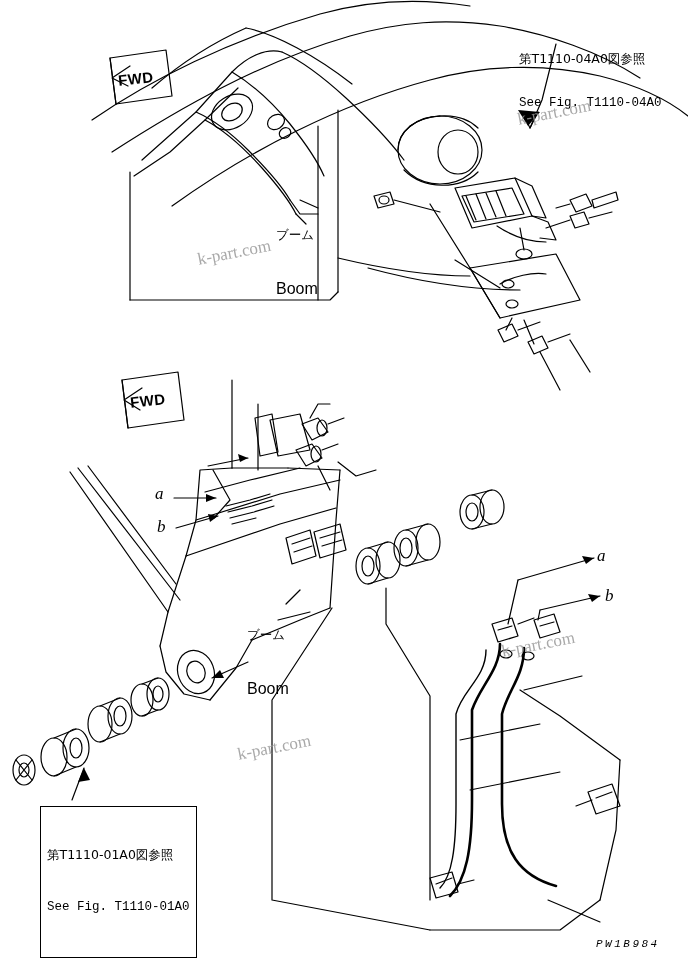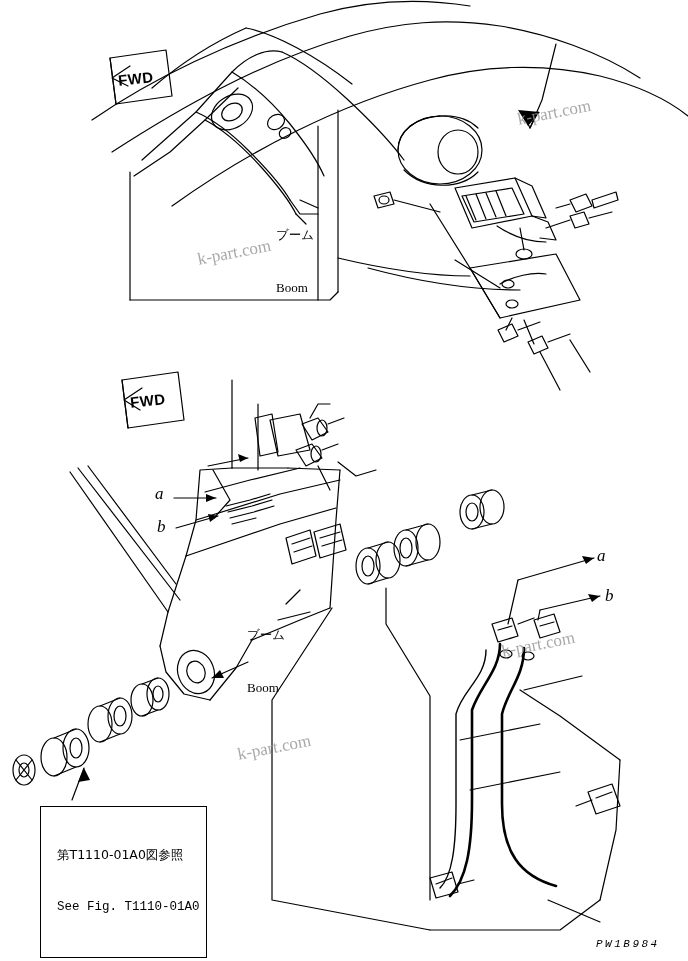--- a/index.html
+++ b/index.html
@@ -31,22 +31,22 @@
   .ref-note {
     font-family: "Liberation Mono", monospace;
     font-size: 12.5px;
     letter-spacing: 0px;
   }
   .jp {
     font-family: "DejaVu Sans", sans-serif;
     font-size: 12.5px;
   }
   .part-cn {
-    font-family: Liberation Serif, serif;
-    font-size: 13px;
+    font-family: Liberation Sans, sans-serif;
+    font-size: 16px;
   }
   .callout {
     font-family: "Liberation Serif", serif;
     font-style: italic;
     font-size: 17px;
   }
   .fwd-text {
     font-family: "Liberation Sans", sans-serif;
     font-weight: bold;
     font-size: 15px;
@@ -297,22 +297,26 @@
       <path d="M524,690 L582,676"></path>
 
       <path d="M278,620 L310,612"></path>
       <path d="M286,604 L300,590"></path>
 
       <path d="M300,200 L318,208"></path>
 
     </g>
   </svg>
 
-
-  <div class="label" style="left:40px; top:806px; border:1.4px solid #000; padding:3px 6px 4px 16px; background:#fff;">
+  <div class="label ref-note" style="left:519px; top:22px;">
+    <div class="jp">第T1110-04A0図参照</div>
+    <div>See Fig. T1110-04A0</div>
+  </div>
+
+  <div class="label" style="left:40px; top:806px; border:1.4px solid #000; padding:3px 6px 4px 6px; background:#fff;">
     <div class="jp">第T1110-01A0図参照</div>
     <div class="ref-note">See Fig. T1110-01A0</div>
   </div>
 
   <div class="label" style="left:276px; top:190px;">
     <div class="jp">ブーム</div>
     <div class="part-cn">Boom</div>
   </div>
 
   <div class="label" style="left:247px; top:590px;">

